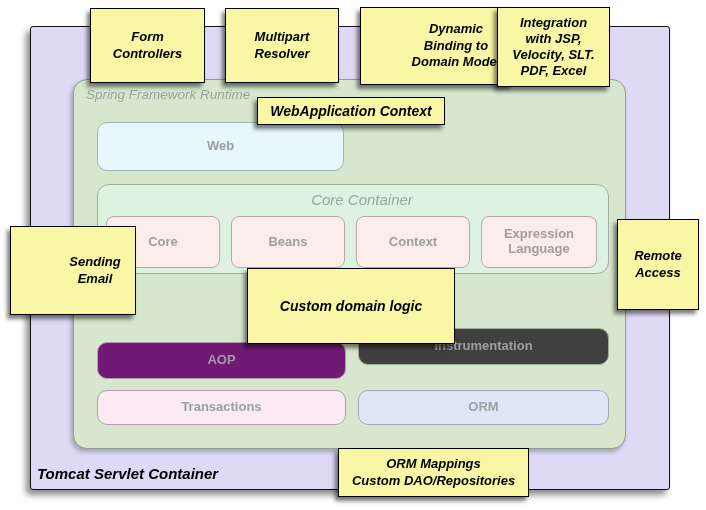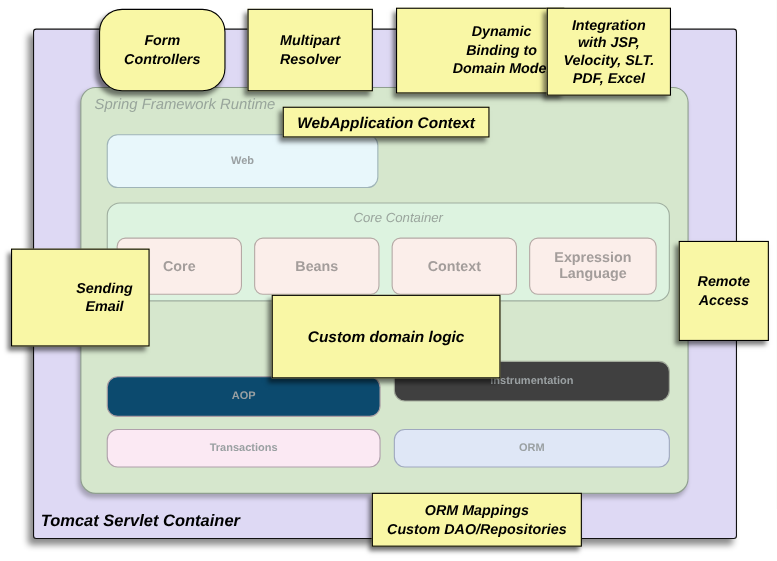--- a/index.html
+++ b/index.html
@@ -24,54 +24,54 @@
     box-shadow:-2px 3px 4px rgba(0,0,0,0.25);
   }
   .runtime-label{
     position:absolute;left:12px;top:7px;
     font-size:13.5px;font-style:italic;color:#98a59b;
   }
   
   .module{
     position:absolute;display:flex;align-items:center;justify-content:center;
     border-radius:10px;text-align:center;
-    font-size:10px;font-weight:bold;color:#9aa0a2;line-height:1.15;
+    font-size:13px;font-weight:bold;color:#9aa0a2;line-height:1.15;
   }
   .m-web{left:23px;top:42px;width:245px;height:47px;background:#e8f7fb;border:1.3px solid #9fb4b8;}
   .m-servlet{left:286px;top:42px;width:249px;height:47px;background:#f5faef;border:1.3px solid #a3ac9e;}
   .core-box{
     position:absolute;left:23px;top:104px;width:510px;height:88px;
     background:#ddf3e0;border:1.3px solid #9fae9f;border-radius:12px;
   }
   .core-title{
-    text-align:center;font-size:12px;font-style:italic;color:#9aa59d;
+    text-align:center;font-size:15px;font-style:italic;color:#9aa59d;
     margin-top:6px;
     margin-left:18px;
   }
   .core-row{
     position:absolute;left:8px;top:31px;display:flex;gap:11px;
   }
   .core-item{
     width:112px;height:50px;display:flex;align-items:center;justify-content:center;
     background:#fbeeea;border:1.3px solid #b5a9a5;border-radius:8px;
     font-size:13px;font-weight:bold;color:#a39d9b;text-align:center;line-height:1.15;
   }
-  .m-aop{left:23px;top:262px;width:247px;height:35px;background:#0c4a6e;border:1.3px solid #ad9fa4;}
+  .m-aop{left:23px;top:262px;width:247px;height:35px;background:#701a75;border:1.3px solid #ad9fa4;}
   .m-instr{left:284px;top:248px;width:249px;height:35px;background:#404040;border:1.3px solid #a3ab9c;}
   .m-tx{left:23px;top:310px;width:247px;height:33px;background:#fbe9f3;border:1.3px solid #b0a0ab;}
   .m-orm{left:284px;top:310px;width:249px;height:33px;background:#dfe7f6;border:1.3px solid #9fa8bf;}
   
   .note{
     position:absolute;z-index:5;display:flex;align-items:center;justify-content:center;
     background:#f9f7a5;border:1.5px solid #000;
     box-shadow:-3px 4px 4px rgba(0,0,0,0.5);
     font-size:13px;font-weight:bold;font-style:italic;color:#000;
     text-align:center;white-space:pre-line;line-height:1.3;
   }
-  .n-form{left:90px;top:8px;width:113px;height:73px;border-radius:21px;}
+  .n-form{left:90px;top:8px;width:113px;height:73px;}
   .n-multipart{left:225px;top:8px;width:112px;height:73px;}
   .n-dynamic{left:360px;top:7px;width:112px;height:76px;padding-left:39px;}
   .n-integration{left:497px;top:7px;width:111px;height:78px;line-height:1.25;}
   .n-webapp{left:257px;top:97px;width:186px;height:26px;font-size:14px;}
   .n-email{left:10px;top:226px;width:80px;height:87px;padding-left:44px;}
   .n-remote{left:617px;top:219px;width:80px;height:89px;}
   .n-custom{left:247px;top:268px;width:206px;height:74px;font-size:14px;}
   .n-decltx{left:182px;top:419px;width:180px;height:47px;}
   .n-ormmap{left:338px;top:448px;width:189px;height:47px;z-index:6;}
 </style>

